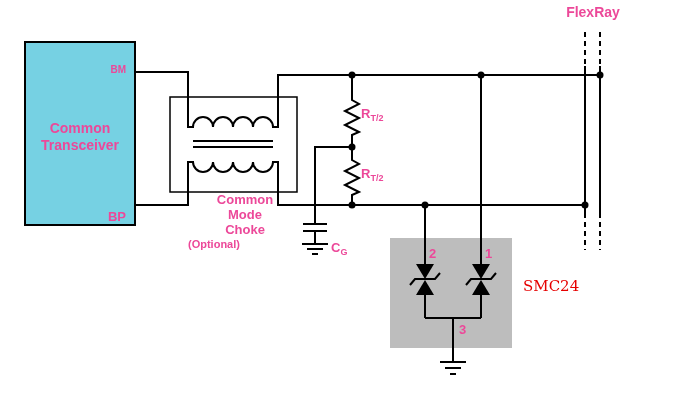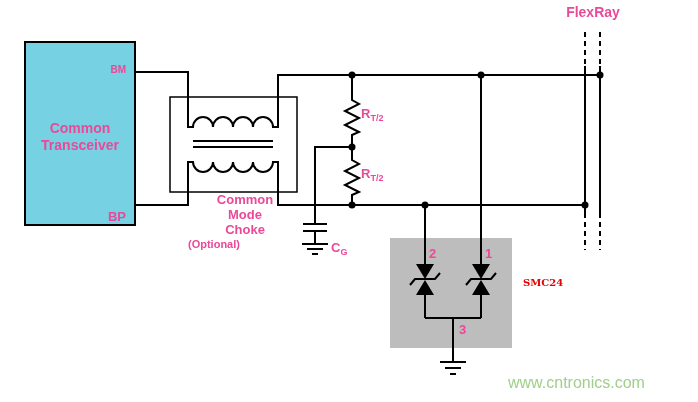--- a/index.html
+++ b/index.html
@@ -17,21 +17,21 @@
   #pin-bm { left:86px; top:64px; width:40px; text-align:right; font-size:10px; }
   #pin-bp { left:86px; top:197px; width:40px; text-align:right; font-size:13px;margin-top:12px; }
   #choke-title { left:212px; top:192px; width:66px; text-align:center; font-size:13px; line-height:15px; }
   #choke-sub { left:188px; top:238px; width:90px; text-align:left; font-size:11px; }
   #r1-label { left:361px; top:106px; font-size:13px; }
   #r2-label { left:361px; top:166px; font-size:13px; }
   #cap-label { left:331px; top:219px; font-size:13px;margin-top:21px; }
   #pin2-label { left:429px; top:246px; font-size:13px; }
   #pin1-label { left:485px; top:246px; font-size:13px; }
   #pin3-label { left:459px; top:322px; font-size:13px; }
-  #smc-label { left:523px; top:277px; font-size:10px; font-weight:bold; color:#e60000; font-family:"DejaVu Serif", serif; }
+  #smc-label { left:523px; top:277px; font-size:15px; font-weight:normal; color:#e60000; font-family:"DejaVu Serif", serif; }
   #bus-title { left:556px; top:4px; width:74px; text-align:center; font-size:14px; line-height:16px; }
   #watermark { left:508px; top:374px; font-size:16px; font-weight:normal; color:#9fcf8a; }
 </style>
 </head>
 <body>
 
 <div class="stage">
 
   <svg width="698" height="402" viewBox="0 0 698 402">
 
@@ -107,14 +107,13 @@
 
   <div class="lbl" id="pin2-label">2</div>
   <div class="lbl" id="pin1-label">1</div>
   <div class="lbl" id="pin3-label">3</div>
   <div class="lbl" id="smc-label">SMC24</div>
 
   <div class="lbl" id="bus-title">
     <div>FlexRay</div>
   </div>
 
-  <div class="lbl" id="watermark">www.cntronics.com</div>
 </div>
 
 </body></html>

